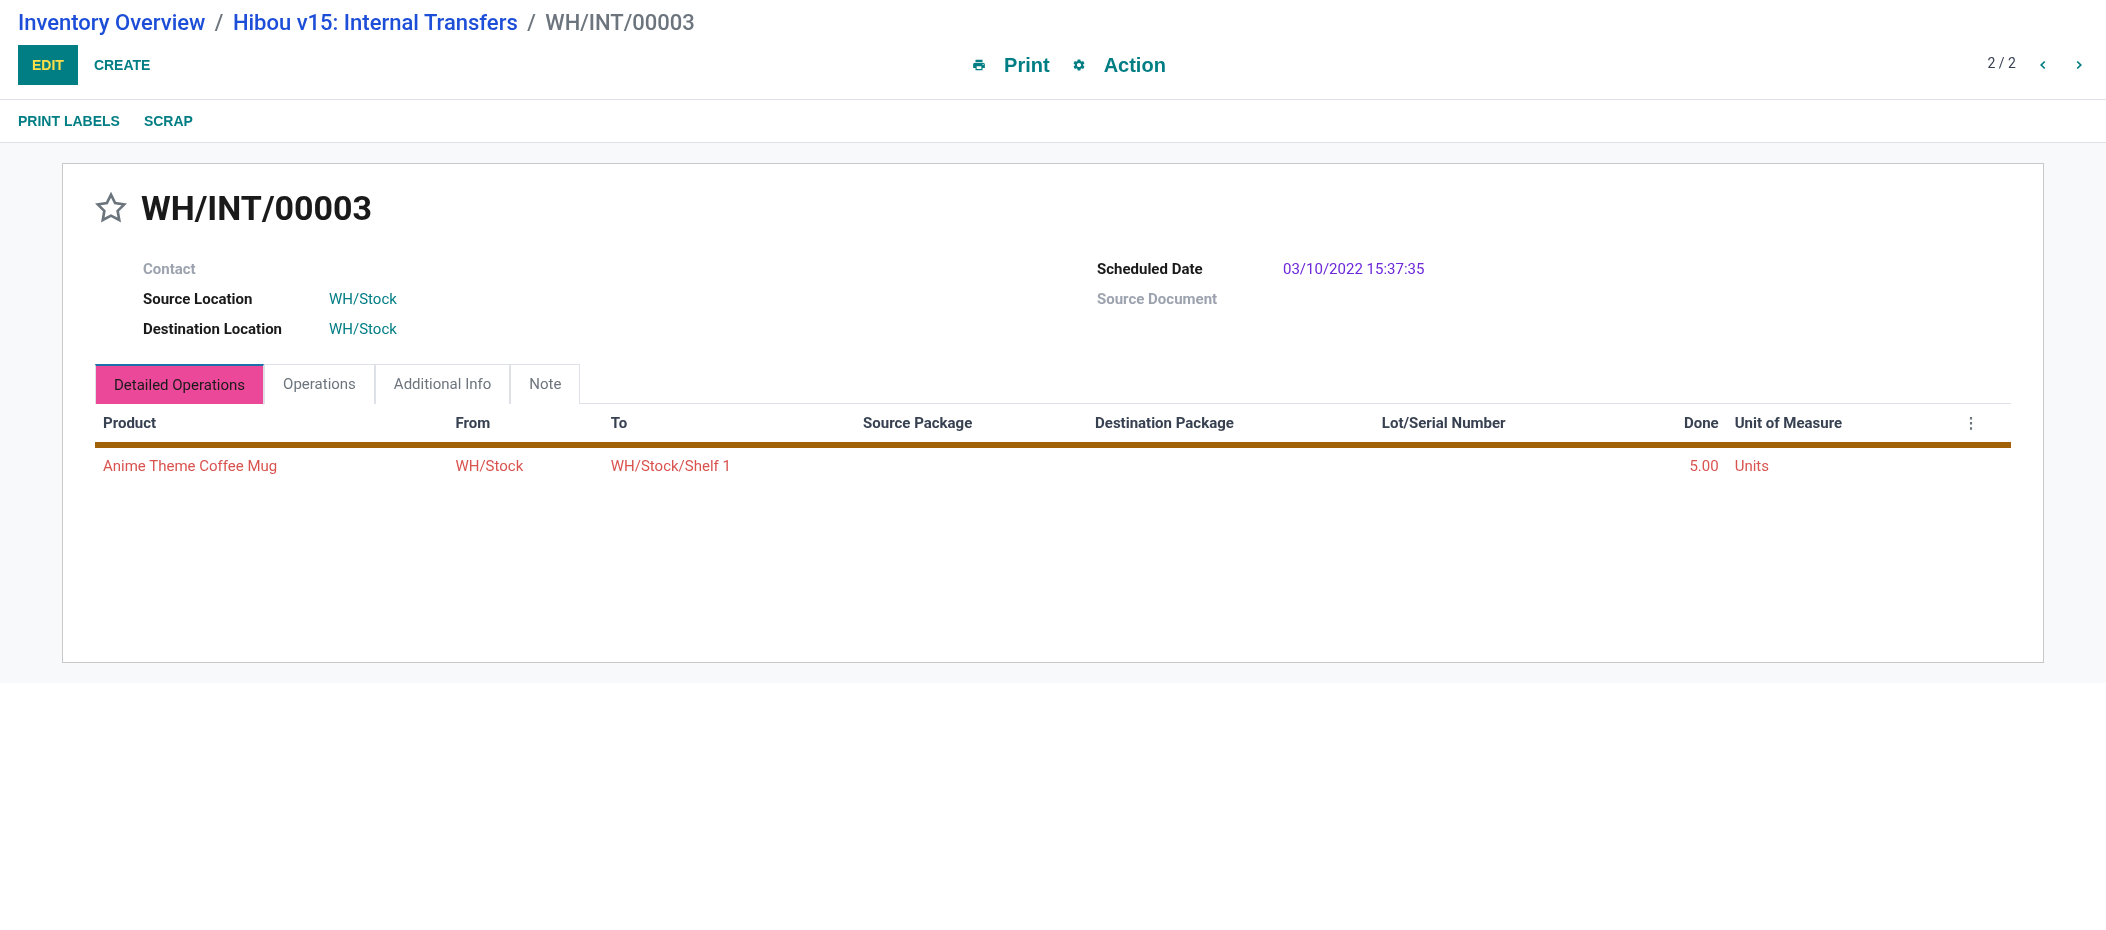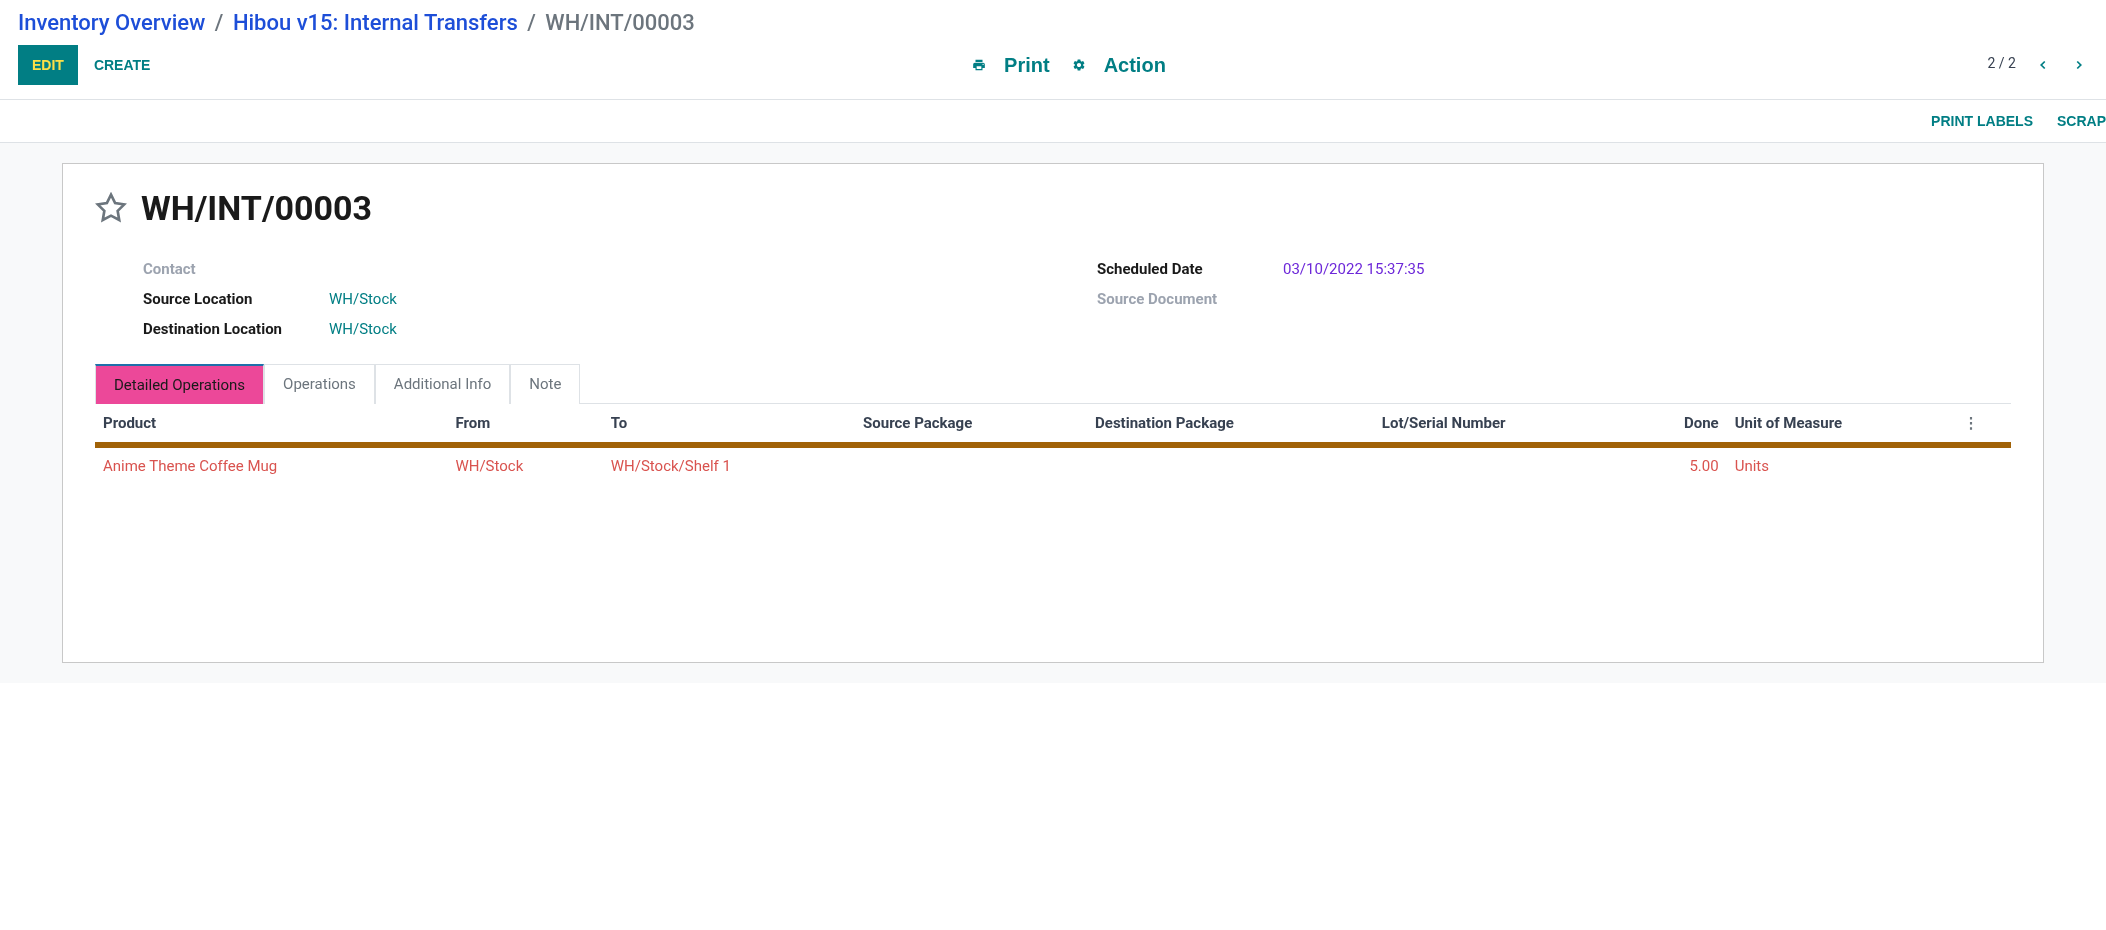--- a/index.html
+++ b/index.html
@@ -15,21 +15,21 @@
 .btn-edit { background: #017e84; color: #fde047; border: none; padding: 12px 14px; font-weight: 700; font-size: 14px; cursor: pointer; }
 .btn-create { background: none; border: none; color: #017e84; font-weight: 700; font-size: 14px; cursor: pointer; }
 .toolbar-center { flex: 1; display: flex; justify-content: center; gap: 22px; }
 .toolbar-center button { background: none; border: none; color: #017e84; font-weight: 700; font-size: 20px; cursor: pointer; display: flex; align-items: center; gap: 18px; }
 .toolbar-right { display: flex; align-items: flex-start; gap: 18px; }
 .pager { color: #374151; font-size: 14px; }
 .pager-btn { color: #017e84; cursor: pointer; font-size: 18px; padding: 0 2px; }
 
 .hr { border: none; border-top: 1px solid #dee2e6; }
 
-.actionbar { display: flex; align-items: center; justify-content: flex-end; padding: 0 0 0 18px; border-bottom: 1px solid #dee2e6; }
+.actionbar { display: flex; align-items: center; justify-content: space-between; padding: 0 0 0 18px; border-bottom: 1px solid #dee2e6; }
 .actionbar-left { display: flex; gap: 24px; padding: 13px 0; }
 .actionbar-left button { background: none; border: none; color: #017e84; font-weight: 700; font-size: 14px; cursor: pointer; }
 
 .statusbar { display: flex; align-items: stretch; border: 2px solid #d6336c; height: 44px; }
 .status-step { position: relative; display: flex; align-items: center; padding: 0 20px 0 26px; font-size: 13px; font-weight: 700; color: #6c757d; background: #fff; }
 .status-step:first-child { padding-left: 20px; }
 .status-step.active { background: #1f6faa; color: #fff; padding-left: 30px; padding-right: 22px; }
 .chev { position: absolute; right: -9px; top: 0; height: 100%; width: 18px; z-index: 1; pointer-events: none; }
 .chev::before, .chev::after { content: ""; position: absolute; left: 0; width: 0; height: 0; }
 .chev::before { top: 0; border-top: 20px solid transparent; border-bottom: 20px solid transparent; border-left: 10px solid #dee2e6; }

